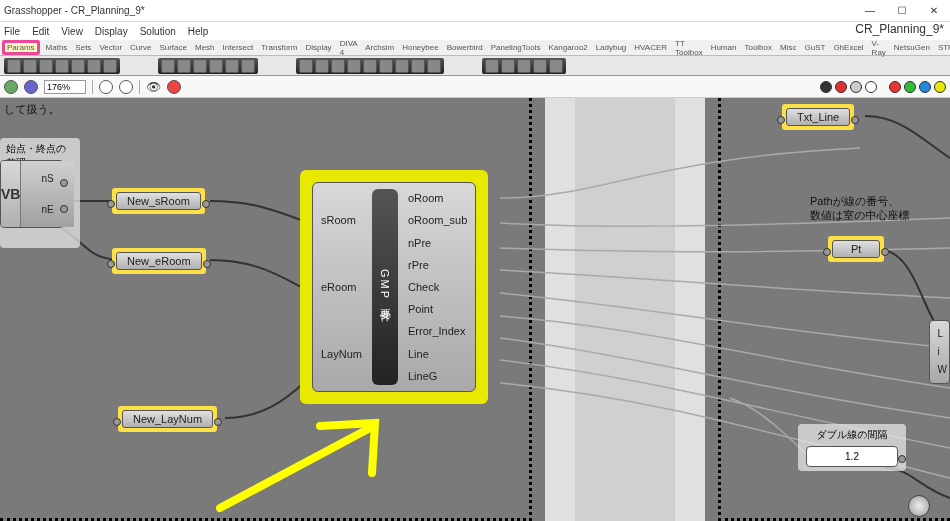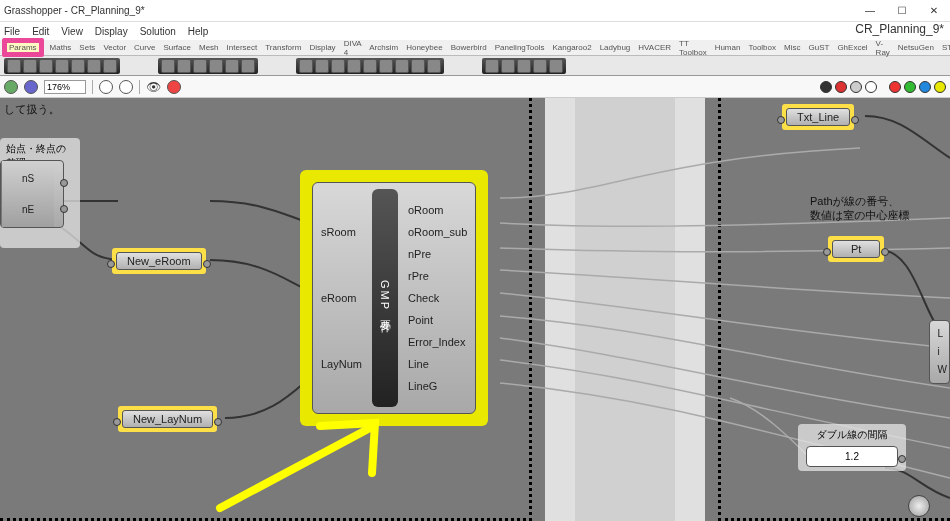--- a/index.html
+++ b/index.html
@@ -4,21 +4,21 @@
 <style>
 *{box-sizing:border-box;margin:0;padding:0;font-family:"Segoe UI",Arial,sans-serif}
 body{width:950px;height:521px;overflow:hidden;background:#fff;position:relative}
 .titlebar{height:22px;background:#fff;display:flex;align-items:center;padding:0 4px;font-size:10px;color:#333;border-bottom:1px solid #ddd}
 .titlebar .title{flex:1}
 .titlebar .winbtns{display:flex;gap:8px}
 .titlebar .winbtn{width:24px;height:16px;display:flex;align-items:center;justify-content:center;font-size:10px;color:#333}
 .menubar{height:18px;background:#fff;display:flex;align-items:center;padding:0 4px;font-size:10px;color:#333;gap:12px}
 .tabsbar{height:16px;background:#f0f0f0;display:flex;align-items:center;padding:0 2px;font-size:8px;color:#555;gap:4px;border-bottom:1px solid #bbb}
 .tabsbar span{padding:0 2px}
-.tabsbar span.active{background:#fef9c3;border:5px solid #ec4899;border-radius:2px}
+.tabsbar span.active{background:#fef9c3;border:3px solid #ec4899;border-radius:2px}
 .toolstrip{height:20px;background:#e8e8e8;display:flex;align-items:center;padding:0 4px;gap:4px;border-bottom:1px solid #999}
 .toolgroup{height:16px;background:linear-gradient(#555,#222);border-radius:2px;display:flex;align-items:center;gap:2px;padding:0 3px}
 .toolbtn{width:14px;height:14px;background:#888;border-radius:2px;border:1px solid #555}
 .topbar2{height:22px;background:#f8f8f8;display:flex;align-items:center;padding:0 4px;gap:6px;border-bottom:1px solid #ccc}
 .icon-circle{width:14px;height:14px;border-radius:50%;border:1px solid #555}
 .zoom-box{width:42px;height:14px;border:1px solid #999;font-size:9px;padding:0 2px;background:#fff;display:flex;align-items:center}
 .divider{width:1px;height:14px;background:#aaa}
 .right-icons{margin-left:auto;display:flex;gap:3px}
 .color-dot{width:12px;height:12px;border-radius:50%;border:1px solid #333}
 .canvas{position:relative;width:950px;height:423px;background:#7a7a7a;overflow:hidden}
@@ -33,21 +33,21 @@
 .group-label{font-size:10px;color:#000;padding:2px 4px}
 .vb-node{position:absolute;background:linear-gradient(#d0d0d0,#a8a8a8);border:1px solid #555;border-radius:4px;display:flex}
 .vb-main{width:36px;display:flex;align-items:center;justify-content:center;font-size:14px;font-weight:bold;color:#333;background:linear-gradient(#d8d8d8,#b0b0b0);border-radius:3px}
 .vb-outs{display:flex;flex-direction:column;justify-content:space-around;padding:2px 20px;background:linear-gradient(#d0d0d0,#a0a0a0);border-left:1px solid #777}
 .port-lbl{font-size:10px;color:#222;line-height:18px}
 .port-dot{width:8px;height:8px;border-radius:50%;background:#999;border:1px solid #333;position:absolute}
 .param{position:absolute;background:#fde047;border-radius:3px;padding:4px}
 .param-inner{background:linear-gradient(#e0e0e0,#b0b0b0);border:1px solid #555;border-radius:3px;padding:2px 10px;font-size:11px;color:#222;text-align:center}
 .cluster-wrap{position:absolute;background:#e8e800;border-radius:6px;padding:12px}
 .cluster{background:linear-gradient(#d8d8d8,#a8a8a8);border:1px solid #555;border-radius:6px;display:flex;min-height:210px}
-.cluster-ins,.cluster-outs{display:flex;flex-direction:column;justify-content:space-around;padding:16px 8px}
+.cluster-ins,.cluster-outs{display:flex;flex-direction:column;justify-content:space-around;padding:4px 8px}
 .cluster-center{width:26px;background:linear-gradient(#555,#222);border-radius:6px;margin:6px 2px;display:flex;align-items:center;justify-content:center}
 .cluster-title{writing-mode:vertical-rl;color:#fff;font-size:11px;letter-spacing:2px}
 .cluster .port-lbl{font-size:11px;line-height:22px}
 .note{position:absolute;font-size:11px;color:#111;text-align:left;line-height:1.3}
 .panel-node{position:absolute;background:#fff;border:1px solid #555;border-radius:4px;padding:4px 14px;font-size:10px;text-align:center;font-family:monospace}
 .half-node{position:absolute;background:linear-gradient(#d8d8d8,#a8a8a8);border:1px solid #555;border-radius:4px;padding:4px 2px 4px 8px;font-size:11px;line-height:18px}
 .arrow{position:absolute;stroke:#ffff00;stroke-width:8;fill:none;stroke-linecap:round}
 .docname-right{position:absolute;right:6px;top:22px;font-size:12px;color:#333}
 .solver-circle{position:absolute;right:20px;bottom:4px;width:22px;height:22px;border-radius:50%;background:radial-gradient(#eee,#999);border:1px solid #444}
 </style>
@@ -195,29 +195,35 @@
     <path class="wire wire-dk" d="M880,152 C910,152 920,200 935,225"></path>
     <path class="wire wire-dk" d="M885,370 C910,370 920,390 950,400"></path>
     <path class="wire" d="M730,300 C760,310 790,340 810,360"></path>
   </svg>
 
   <div class="note" style="left:4px;top:4px">して扱う。</div>
 
   <div class="group-box" style="left:0;top:40px;width:80px;height:110px">
     <div class="group-label">始点・終点の整理</div>
     <div class="vb-node" style="left:0;top:22px;width:64px;height:68px">
+      <div class="vb-main">VB</div>
       <div class="vb-outs">
         <span class="port-lbl">nS</span>
         <span class="port-lbl">nE</span>
       </div>
       <span class="port-dot" style="right:-5px;top:18px"></span>
       <span class="port-dot" style="right:-5px;top:44px"></span>
     </div>
   </div>
 
+  <div class="param" style="left:112px;top:90px">
+    <div class="param-inner">New_sRoom</div>
+    <span class="port-dot" style="left:-5px;top:12px"></span>
+    <span class="port-dot" style="right:-5px;top:12px"></span>
+  </div>
   <div class="param" style="left:112px;top:150px">
     <div class="param-inner">New_eRoom</div>
     <span class="port-dot" style="left:-5px;top:12px"></span>
     <span class="port-dot" style="right:-5px;top:12px"></span>
   </div>
   <div class="param" style="left:118px;top:308px">
     <div class="param-inner">New_LayNum</div>
     <span class="port-dot" style="left:-5px;top:12px"></span>
     <span class="port-dot" style="right:-5px;top:12px"></span>
   </div>

